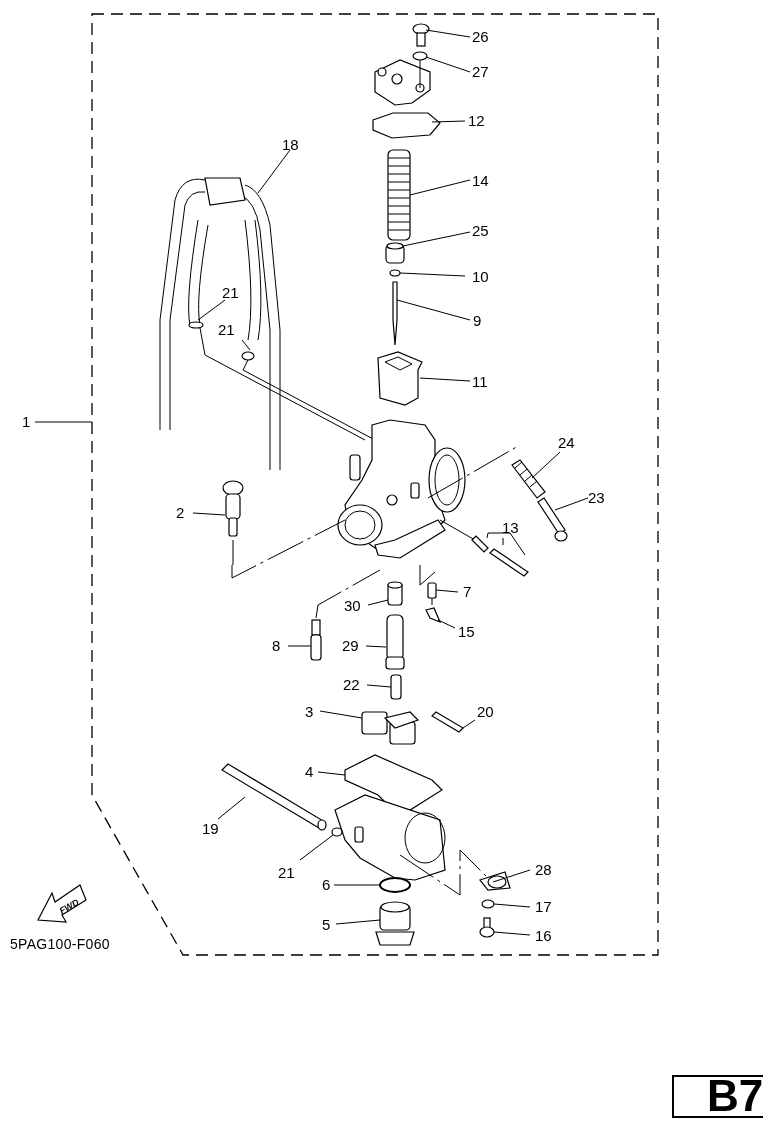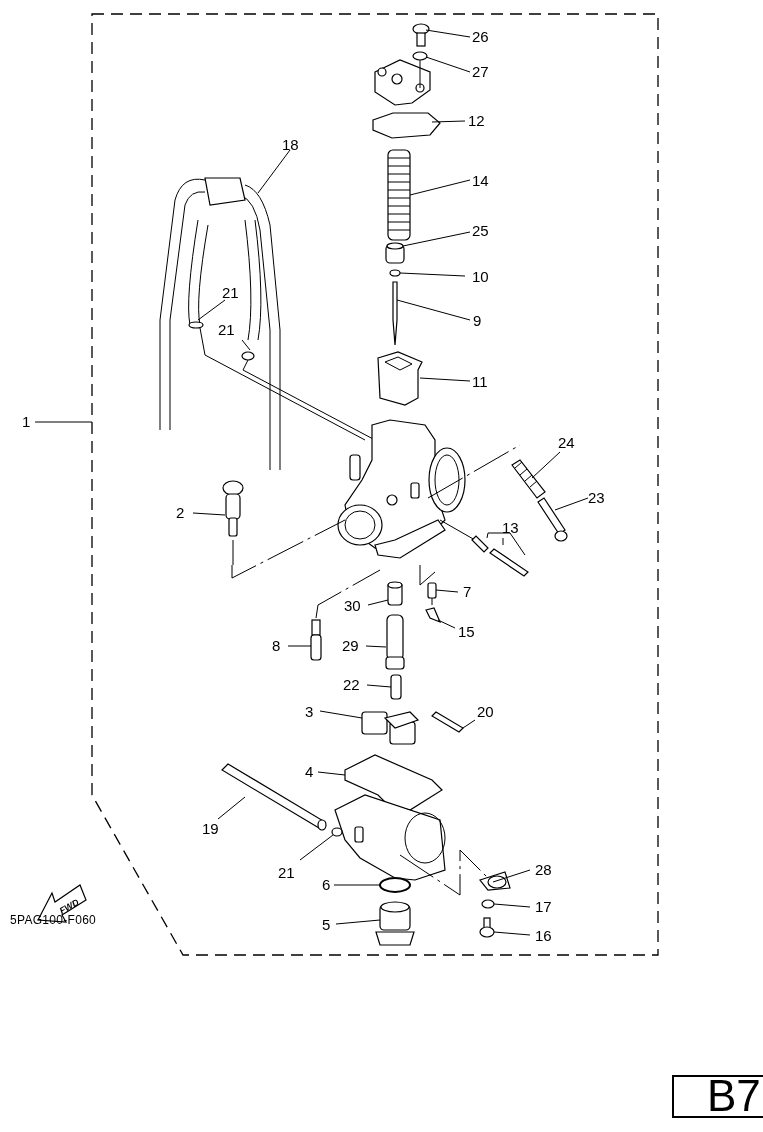--- a/index.html
+++ b/index.html
@@ -1,23 +1,23 @@
 <!DOCTYPE html>
 <html><head>
 <meta charset="utf-8">
 <style>
   html, body { margin: 0; padding: 0; background: #ffffff; }
   body { width: 763px; height: 1132px; position: relative; overflow: hidden;
          font-family: "Liberation Sans", sans-serif; color: #000; }
   #diagram { position: absolute; left: 0; top: 0; }
   .lbl { font-family: "Liberation Sans", sans-serif; font-size: 15px; fill: #000; }
-  .code { position: absolute; left: 10px; top: 913px; font-size: 12px; letter-spacing: 0.3px; }
+  .code { position: absolute; left: 10px; top: 936px; font-size: 14px; letter-spacing: 0.3px; }
   .pagebox { position: absolute; left: 672px; top: 1075px; width: 100px; height: 43px;
              border: 2px solid #000; box-sizing: border-box; background: #fff; }
-  .pagebox span { position: absolute; left: 33px; top: -6px; font-size: 44px; font-weight: normal; }
+  .pagebox span { position: absolute; left: 33px; top: -6px; font-size: 44px; font-weight: bold; }
   .ln { stroke: #000; stroke-width: 1; fill: none; }
   .part { stroke: #000; stroke-width: 1.2; fill: #fff; }
   .dash { stroke: #000; stroke-width: 1.3; fill: none; stroke-dasharray: 12 7; }
   .chain { stroke: #000; stroke-width: 1; fill: none; stroke-dasharray: 40 5 3 5; }
 </style>
 </head>
 <body>
 
 <svg id="diagram" width="763" height="1132" viewBox="0 0 763 1132" xmlns="http://www.w3.org/2000/svg">
 

